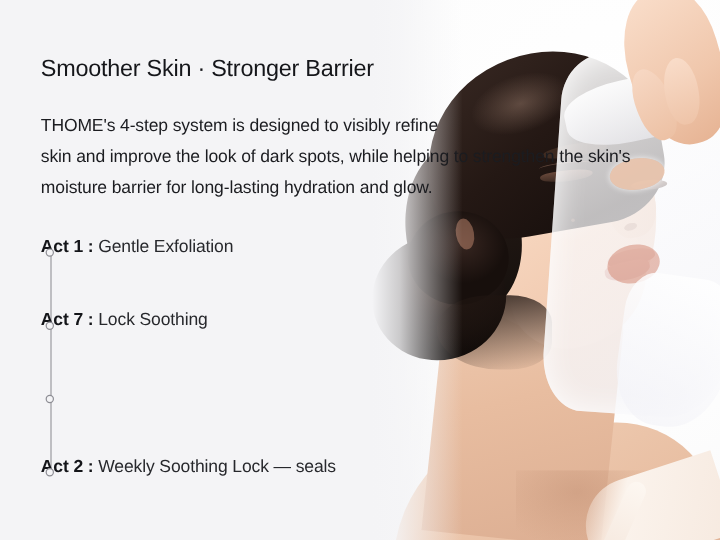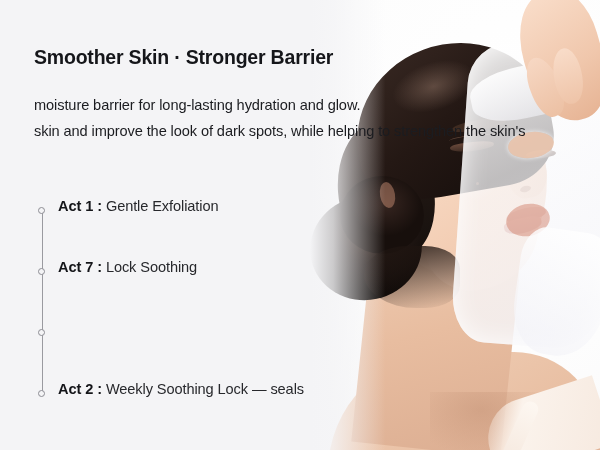--- a/index.html
+++ b/index.html
@@ -323,21 +323,21 @@
     left: 0; top: 0;
     width: 560px;
     height: 450px;
     z-index: 10;
   }
 
   #headline {
     position: absolute;
     left: 34px; top: 46px;
     font-size: 19.5px;
-    font-weight: 700;
+    font-weight: 400;
     letter-spacing: -0.2px;
     color: #15161a;
     white-space: nowrap;
   }
 
   #intro {
     position: absolute;
     left: 34px; top: 92px;
     font-size: 14.6px;
     line-height: 26px;
@@ -369,21 +369,20 @@
   .act-dot {
     position: absolute;
     left: 4px; top: 11px;
     width: 7px; height: 7px;
     border: 1px solid #8d8d94;
     border-radius: 50%;
     background: #f4f4f6;
     z-index: 2;
   }
   .act-text {
-    margin-left: 24px;
     font-size: 14.6px;
     line-height: 20px;
     white-space: nowrap;
     letter-spacing: -0.1px;
   }
   .act-label {
     font-weight: 700;
     color: #141519;
   }
   .act-desc {
@@ -434,22 +433,23 @@
   <div class="ph" id="hand"></div>
   <div class="ph" id="finger1"></div>
   <div class="ph" id="finger2"></div>
 </div>
 
 <div id="content">
 
   <h1 id="headline">Smoother Skin · Stronger Barrier</h1>
 
   <p id="intro">
+    <span class="ln">THOME's 4-step system is designed to visibly refine</span>
+    <span class="ln">skin and improve the look of dark spots, while helping to strengthen the skin's</span>
     <span class="ln">moisture barrier for long-lasting hydration and glow.</span>
-    <span class="ln">skin and improve the look of dark spots, while helping to strengthen the skin's</span>
   </p>
 
   <div id="acts">
     <div id="acts-rail"></div>
 
     <div class="act-row">
       <span class="act-dot"></span>
       <span class="act-text"><span class="act-label">Act 1 :</span> <span class="act-desc">Gentle Exfoliation</span></span>
     </div>
 

